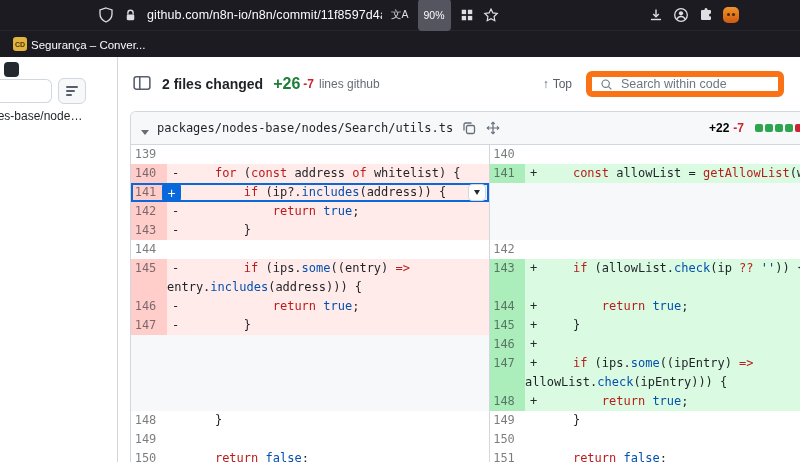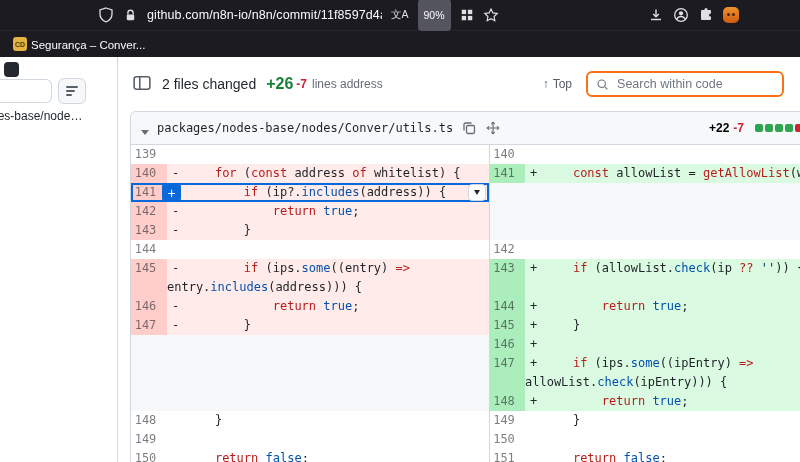--- a/index.html
+++ b/index.html
@@ -27,26 +27,26 @@
   .ft-row{position:absolute;top:21px;left:0;display:flex;gap:6px;align-items:center}
   .ft-input{width:52px;height:24px;border:1px solid #d0d7de;border-left:none;border-radius:0 6px 6px 0;background:#fff;outline:none;padding:0 4px;box-sizing:border-box;font-size:12px}
   .ft-btn{width:28px;height:26px;border:1px solid #d0d7de;border-radius:6px;background:#f6f8fa;display:flex;flex-direction:column;justify-content:center;gap:2px;padding-left:7px;box-sizing:border-box;cursor:pointer}
   .ft-btn i{display:block;height:2px;background:#57606a;border-radius:1px}
   .ft-btn i:nth-child(1){width:12px}.ft-btn i:nth-child(2){width:9px}.ft-btn i:nth-child(3){width:6px}
   .ft-item{position:absolute;top:52px;left:-5px;font-size:12px;color:#1f2328;white-space:nowrap;cursor:pointer}
 
   .content{flex:1;overflow:hidden;position:relative}
   .dhdr{display:flex;align-items:center;padding:14px 8px 12px 12px}
   .tgl{width:24px;height:22px;background:none;border:none;padding:0;margin-right:8px;cursor:pointer}
-  .ttl{font-size:14px;font-weight:400;color:#1f2328;margin-right:10px}
+  .ttl{font-size:14px;font-weight:700;color:#1f2328;margin-right:10px}
   .adds{color:#1a7f37;font-weight:700;font-size:16px;margin-right:3px}
   .dels{color:#cf222e;font-weight:700;font-size:12px;margin-right:5px}
   .lbl{color:#656d76;font-size:12px}
   .toplink{display:flex;align-items:center;gap:4px;color:#57606a;font-size:12px;text-decoration:none;margin-right:14px;cursor:pointer}
-  .search{width:198px;height:26px;border:2px solid #f97316;border-radius:6px;background:#fff;display:flex;align-items:center;gap:6px;padding:0 8px;box-sizing:border-box;margin-right:8px}
+  .search{width:198px;height:26px;border:6px solid #f97316;border-radius:6px;background:#fff;display:flex;align-items:center;gap:6px;padding:0 8px;box-sizing:border-box;margin-right:8px}
   .search input{border:none;outline:none;width:100%;font-size:12.5px;color:#1f2328;background:transparent}
   .search input::placeholder{color:#6e7781}
 
   .filebox{margin:2px -14px 0 12px;border:1px solid #d0d7de;border-bottom:none;border-radius:6px 6px 0 0;overflow:hidden}
   .fhead{display:flex;align-items:center;gap:8px;height:33px;background:#f6f8fa;border-bottom:1px solid #d0d7de;padding:0 10px;box-sizing:border-box}
   .tri{width:0;height:0;border-left:4px solid transparent;border-right:4px solid transparent;border-top:5px solid #656d76;display:inline-block}
   .fcoll{background:none;border:none;padding:0;cursor:pointer;height:10px}
   .fpath{font-family:"DejaVu Sans Mono",monospace;font-size:12px;color:#1f2328;cursor:pointer}
   .fpath b{font-weight:400}
   .icobtn{background:none;border:none;padding:0;color:#656d76;cursor:pointer;height:16px}
@@ -145,39 +145,39 @@
       <div class="dhdr">
         <button class="tgl">
           <svg width="18" height="18" viewBox="0 0 16 16">
               <rect x="1" y="2.5" width="14" height="11" rx="2" fill="none" stroke="#57606a" stroke-width="1.4"></rect>
               <line x1="6" y1="2.5" x2="6" y2="13.5" stroke="#57606a" stroke-width="1.4"></line>
             </svg>
         </button>
         <span class="ttl">2 files changed</span>
         <span class="adds">+26</span>
         <span class="dels">-7</span>
-        <span class="lbl">lines address</span>
+        <span class="lbl">lines github</span>
         <span class="sp"></span>
         <a class="toplink">
           <span>↑</span>
           <span>Top</span>
         </a>
         <div class="search">
           <svg width="15" height="15" viewBox="0 0 16 16">
               <circle cx="7" cy="7" r="4.5" fill="none" stroke="#6e7781" stroke-width="1.4"></circle>
               <line x1="10.5" y1="10.5" x2="14" y2="14" stroke="#6e7781" stroke-width="1.4"></line>
             </svg>
           <input placeholder="Search within code" style="">
         </div>
       </div>
 
       <div class="filebox">
         <div class="fhead">
           <button class="fcoll"><span class="tri"></span></button>
-          <span class="fpath"><span>packages/nodes-base/nodes/Conver/</span><b>utils.ts</b></span>
+          <span class="fpath"><span>packages/nodes-base/nodes/Search/</span><b>utils.ts</b></span>
           <button class="icobtn">
             <svg width="16" height="16" viewBox="0 0 16 16">
                 <rect x="5.5" y="5.5" width="8" height="8" rx="1.5" fill="none" stroke="currentColor" stroke-width="1.3"></rect>
                 <path d="M10.5 3H4.5A1.5 1.5 0 003 4.5v6" fill="none" stroke="currentColor" stroke-width="1.3"></path>
               </svg>
           </button>
           <button class="icobtn">
             <svg width="16" height="16" viewBox="0 0 16 16">
                 <g stroke="#656d76" fill="none" stroke-width="1.2">
                   <path d="M8 2.5v11M2.5 8h11"></path>

